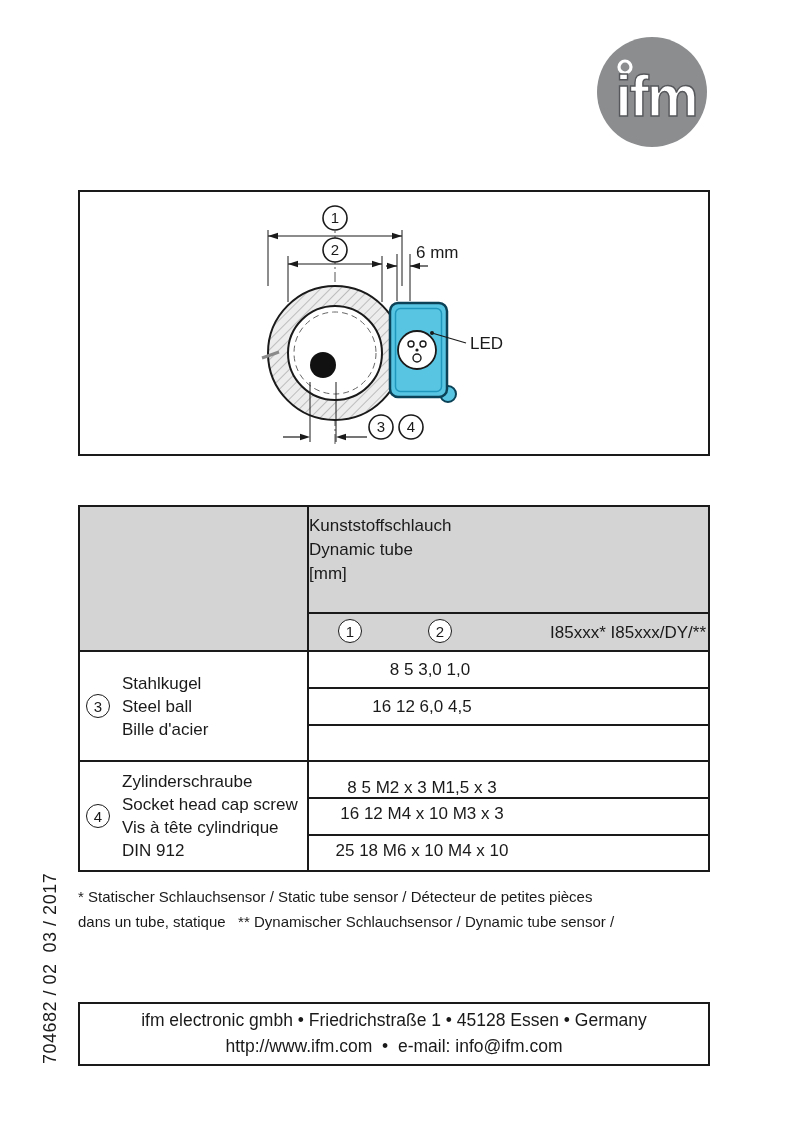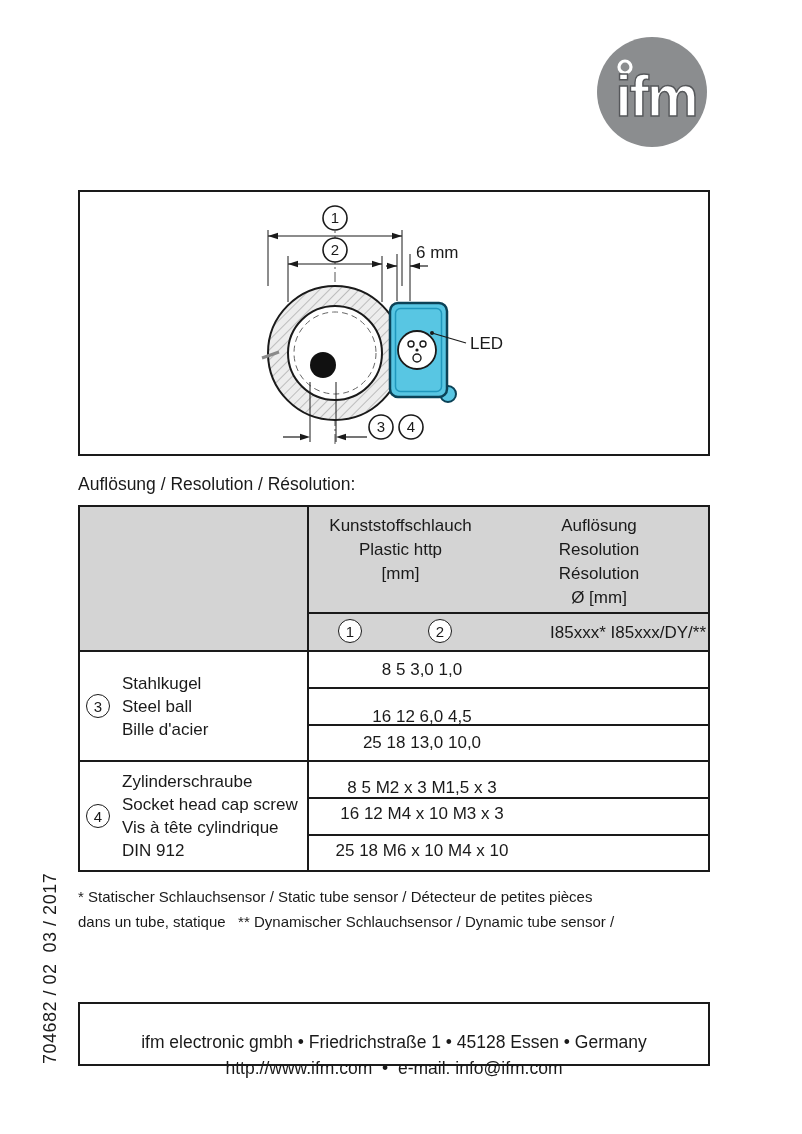--- a/index.html
+++ b/index.html
@@ -27,40 +27,40 @@
 
   
   .res-heading{position:absolute;left:78px;top:474px;font-size:17.5px;}
 
   
   .res-table{position:absolute;left:78px;top:505px;width:632px;height:367px;
              border:2px solid #1a1a1a;box-sizing:border-box;font-size:17px;}
   .th-bg{position:absolute;left:0;top:0;right:0;height:143px;background:#d4d4d4;}
   .vfull{position:absolute;top:0;bottom:0;width:2px;background:#1a1a1a;}
   .hsep{position:absolute;height:2px;background:#1a1a1a;right:0;}
-  .hdr-block{position:absolute;top:7px;text-align:center;line-height:24px;}
+  .hdr-block{position:absolute;top:7px;text-align:left;line-height:24px;}
   .circ{width:24px;height:24px;border:1.6px solid #1a1a1a;border-radius:50%;
         display:flex;align-items:center;justify-content:center;font-size:15px;
         background:#fff;box-sizing:border-box;flex:none;}
   .circ.abs{position:absolute;}
   .subhdr-right{position:absolute;left:412px;width:214px;top:116px;text-align:right;}
   .grp{position:absolute;left:0;width:227px;display:flex;align-items:center;
        padding-left:6px;gap:12px;box-sizing:border-box;}
   .grp-lines{line-height:23px;}
   .drow{position:absolute;left:229px;width:226px;display:flex;align-items:center;
         justify-content:center;}
 
   
   .footnote{position:absolute;left:78px;top:884px;font-size:15px;line-height:25px;}
   .footnote div{white-space:pre;}
 
   
   .footer-box{position:absolute;left:78px;top:1002px;width:632px;height:64px;
               border:2px solid #1a1a1a;box-sizing:border-box;text-align:center;
-              font-size:17.5px;padding-top:25px;line-height:26px;}
+              font-size:17.5px;padding-top:3px;line-height:26px;}
   .footer-box div{white-space:pre;}
 </style>
 </head>
 <body>
 
 <div class="page">
 
   <div class="side-code">704682 / 02  03 / 2017</div>
 
   <div class="logo">
@@ -150,38 +150,31 @@
         <circle cx="301" cy="235" r="12" class="co"></circle>
         <text x="301" y="240" class="cot">3</text>
       </g>
       <g>
         <circle cx="331" cy="235" r="12" class="co"></circle>
         <text x="331" y="240" class="cot">4</text>
       </g>
     </svg>
   </div>
 
-  <div class="res-heading">Auflösung / Resolution / Résolution:</div>
 
   <div class="res-table">
     <div class="th-bg"></div>
     <div class="vfull" style="left:227px;"></div>
     <div class="hsep" style="top:105px;left:227px;"></div>
     <div class="hsep" style="top:143px;left:0;"></div>
 
     <div class="hdr-block" style="left:229px;width:183px;">
       <div>Kunststoffschlauch</div>
-      <div>Plastic http</div>
+      <div>Dynamic tube</div>
       <div>[mm]</div>
-    </div>
-    <div class="hdr-block" style="left:412px;width:214px;">
-      <div>Auflösung</div>
-      <div>Resolution</div>
-      <div>Résolution</div>
-      <div>Ø [mm]</div>
     </div>
 
     <div class="circ abs" style="left:258px;top:112px;">
       <span>1</span>
     </div>
     <div class="circ abs" style="left:348px;top:112px;">
       <span>2</span>
     </div>
     <div class="subhdr-right">I85xxx* I85xxx/DY/**</div>
 
@@ -201,25 +194,24 @@
         <span>4</span>
       </div>
       <div class="grp-lines">
         <div>Zylinderschraube</div>
         <div>Socket head cap screw</div>
         <div>Vis à tête cylindrique</div>
         <div>DIN 912</div>
       </div>
     </div>
 
-    <div class="drow" style="top:145px;height:35px;">8 5 3,0 1,0</div>
+    <div class="drow" style="top:145px;height:35px;padding-left:8px;">8 5 3,0 1,0</div>
     <div class="hsep" style="top:180px;left:227px;"></div>
-    <div class="drow" style="top:192px;height:35px;">16 12 6,0 4,5</div>
+    <div class="drow" style="top:182px;height:35px;">16 12 6,0 4,5</div>
     <div class="hsep" style="top:217px;left:227px;"></div>
-    <div class="drow" style="top:219px;height:34px;">25 18 13,0 10,0</div>
     <div class="hsep" style="top:253px;left:0;"></div>
     <div class="drow" style="top:255px;height:51px;text-align:center;">8 5 M2 x 3 M1,5 x 3</div>
     <div class="hsep" style="top:290px;left:227px;"></div>
     <div class="drow" style="top:292px;height:29px;">16 12 M4 x 10 M3 x 3</div>
     <div class="hsep" style="top:327px;left:227px;"></div>
     <div class="drow" style="top:329px;height:30px;">25 18 M6 x 10 M4 x 10</div>
   </div>
 
   <div class="footnote">
     <div>* Statischer Schlauchsensor / Static tube sensor / Détecteur de petites pièces</div>

